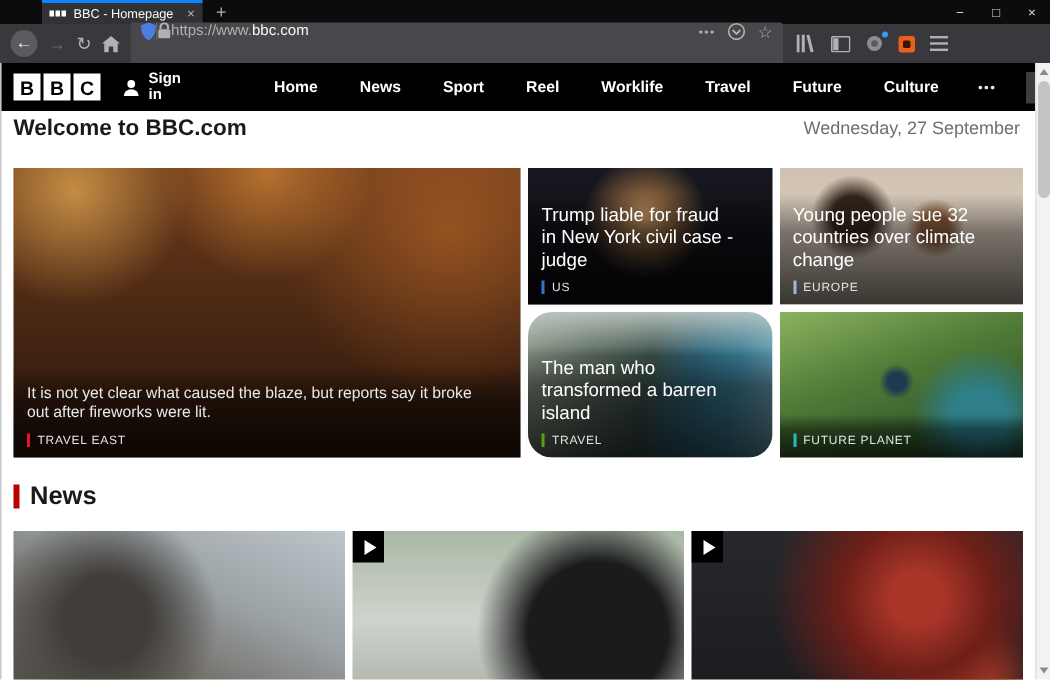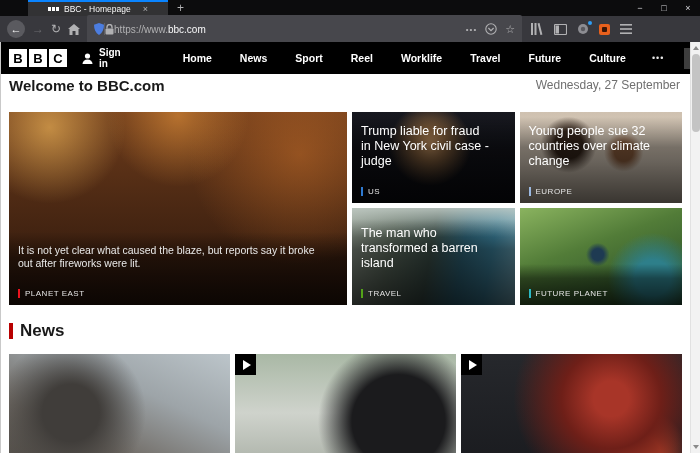--- a/index.html
+++ b/index.html
@@ -1,34 +1,34 @@
 <!DOCTYPE html>
 <html><head>
 <meta charset="utf-8">
 <style>
   * { margin:0; padding:0; box-sizing:border-box; }
   html,body { width:700px; height:453px; overflow:hidden; font-family:"Liberation Sans", sans-serif; background:#fff; }
   .window { position:relative; width:700px; height:453px; }
 
   
   .tabbar { position:absolute; top:0; left:0; right:0; height:16px; background:#0c0c0d; display:flex; align-items:stretch; }
-  .tab { margin-left:28px; width:140px; background:#323234; border-top:2px solid #0a84ff; display:flex; align-items:center; gap:5px; padding:0 20px; }
+  .tab { margin-left:28px; width:107px; background:#323234; border-top:2px solid #0a84ff; display:flex; align-items:center; gap:5px; padding:0 5px; }
   .tab-favicon { display:flex; gap:1px; }
   .tab-favicon i { width:3px; height:4px; background:#fff; display:block; }
   .tab-title { color:#f9f9fa; font-size:8.5px; white-space:nowrap; overflow:hidden; flex:1; }
   .tab-close { color:#b1b1b3; font-size:9px; cursor:default; }
   .newtab { color:#b1b1b3; font-size:12px; display:flex; align-items:center; padding:0 9px; }
   .win-controls { margin-left:auto; display:flex; align-items:center; gap:0; }
   .win-btn { color:#d7d7db; font-size:9px; width:24px; text-align:center; line-height:16px; }
 
   .toolbar { position:absolute; top:16px; left:0; right:0; height:26px; background:#38383d; display:flex; align-items:center; padding:0 7px; gap:7px; }
   .tb-btn { color:#b1b1b3; font-size:12px; line-height:1; display:flex; align-items:center; justify-content:center; }
   .back-circle { width:18px; height:18px; border-radius:50%; background:#5a5a5f; color:#f9f9fa; font-size:11px; }
   .fwd { color:#6b6b6f; }
-  .urlbar { flex:0 0 435px; height:29px; background:#47474c; border-radius:2px; display:flex; align-items:center; padding:0 7px; gap:0; }
+  .urlbar { flex:0 0 435px; height:29px; background:#47474c; border-radius:2px; display:flex; align-items:flex-start; padding:0 7px; gap:0; }
   .url-divider { width:1px; height:12px; background:#5f5f64; }
   .url-text { font-size:10px; white-space:nowrap; flex:1; }
   .url-scheme { color:#b1b1b3; }
   .url-domain { color:#f9f9fa; }
   .url-icons { display:flex; align-items:center; gap:8px; color:#b1b1b3; }
   .page-actions { font-size:8px; letter-spacing:1px; color:#b1b1b3; }
   .star { font-size:11px; color:#b1b1b3; }
   .right-icons { display:flex; align-items:center; gap:10px; margin-left:2px; }
   .ext-dot { position:relative; }
   .ext-dot .dot { position:absolute; top:-2px; right:-3px; width:4px; height:4px; border-radius:50%; background:#2f9ef5; }
@@ -60,38 +60,38 @@
   .hero { display:flex; gap:5px; margin:0 18px 0 8px; height:193px; }
   .hero-col { flex:1; display:flex; flex-direction:column; gap:5px; }
   .card { position:relative; overflow:hidden; }
   .card-main { flex:0 0 338px; }
   .card-top { height:91px; }
   .card-bottom { flex:1; }
   .overlay { position:absolute; left:0; right:0; bottom:0; padding:7px 23px 7px 9px; background:linear-gradient(180deg, rgba(0,0,0,0) 0%, rgba(0,0,0,.45) 35%, rgba(0,0,0,.72) 100%); }
   .headline-main { color:#fff; font-size:19px; font-weight:400; line-height:1.18; }
   .summary { color:#e8e8e8; font-size:10.5px; line-height:1.3; margin-top:5px; }
   .headline-sm { color:#fff; font-size:12.5px; font-weight:400; line-height:1.2; }
-  .cat { display:flex; align-items:center; gap:5px; margin-top:18px; }
+  .cat { display:flex; align-items:center; gap:5px; margin-top:6px; }
   .cat-bar { width:2px; height:9px; }
   .cat-label { color:#e3e3e3; font-size:8px; letter-spacing:.5px; }
   .bar-red { background:#eb131e; } .bar-us { background:#2e7ad1; } .bar-travel { background:#53a318; }
   .bar-europe { background:#9bb8e0; } .bar-planet { background:#2bb8c4; }
 
   
   .photo-iraq { background:
     radial-gradient(circle at 12% 8%, rgba(255,196,96,.6), transparent 22%),
     radial-gradient(circle at 50% 2%, rgba(255,166,66,.5), transparent 28%),
     radial-gradient(circle at 86% 22%, rgba(214,120,44,.45), transparent 34%),
     linear-gradient(180deg, #6e3c1b 0%, #4e2a14 45%, #2a150b 100%); }
   .photo-trump { background:
     radial-gradient(circle at 48% 36%, #c09060 0%, #7c5a39 16%, rgba(0,0,0,0) 40%),
     linear-gradient(180deg, #17181f 0%, #0b0c11 100%); }
   .photo-island { background:
     linear-gradient(180deg, rgba(196,206,200,.85) 0%, rgba(196,206,200,0) 30%),
-    linear-gradient(100deg, #8a9488 0%, #5d6b5e 25%, #3c4f49 48%, #2e6478 66%, #3a7d97 82%, #74a7b8 100%); }
+    linear-gradient(100deg, #8a9488 0%, #5d6b5e 25%, #3c4f49 48%, #2e6478 66%, #3a7d97 82%, #74a7b8 100%); border-radius: 16px; }
   .photo-climate { background:
     radial-gradient(circle at 30% 36%, #33241a 11%, rgba(0,0,0,0) 22%),
     radial-gradient(circle at 64% 44%, #8a5c3c 8%, rgba(0,0,0,0) 17%),
     linear-gradient(180deg, #cfc1b0 0%, #dccfbf 55%, #cdc0ae 100%); }
   .photo-crops { background:
     radial-gradient(circle at 82% 72%, #2e7f8a 12%, rgba(0,0,0,0) 30%),
     radial-gradient(circle at 48% 48%, #1e3a52 6%, rgba(0,0,0,0) 12%),
     linear-gradient(160deg, #8ab35f 0%, #527c38 40%, #32582b 80%, #254220 100%); }
   .photo-n1 { background:
     radial-gradient(circle at 28% 42%, #403d3a 16%, rgba(0,0,0,0) 42%),
@@ -250,21 +250,21 @@
       <span class="welcome">Welcome to BBC.com</span>
       <span class="date">Wednesday, 27 September</span>
     </div>
 
     <div class="hero">
       <div class="card card-main photo-iraq">
         <div class="overlay">
           <div class="summary">It is not yet clear what caused the blaze, but reports say it broke out after fireworks were lit.</div>
           <div class="cat">
             <span class="cat-bar bar-red"></span>
-            <span class="cat-label">PLANET EAST</span>
+            <span class="cat-label">TRAVEL EAST</span>
           </div>
         </div>
       </div>
       <div class="hero-col">
         <div class="card card-top photo-trump">
           <div class="overlay">
             <div class="headline-sm">Trump liable for fraud in New York civil case - judge</div>
             <div class="cat">
               <span class="cat-bar bar-us"></span>
               <span class="cat-label">US</span>

